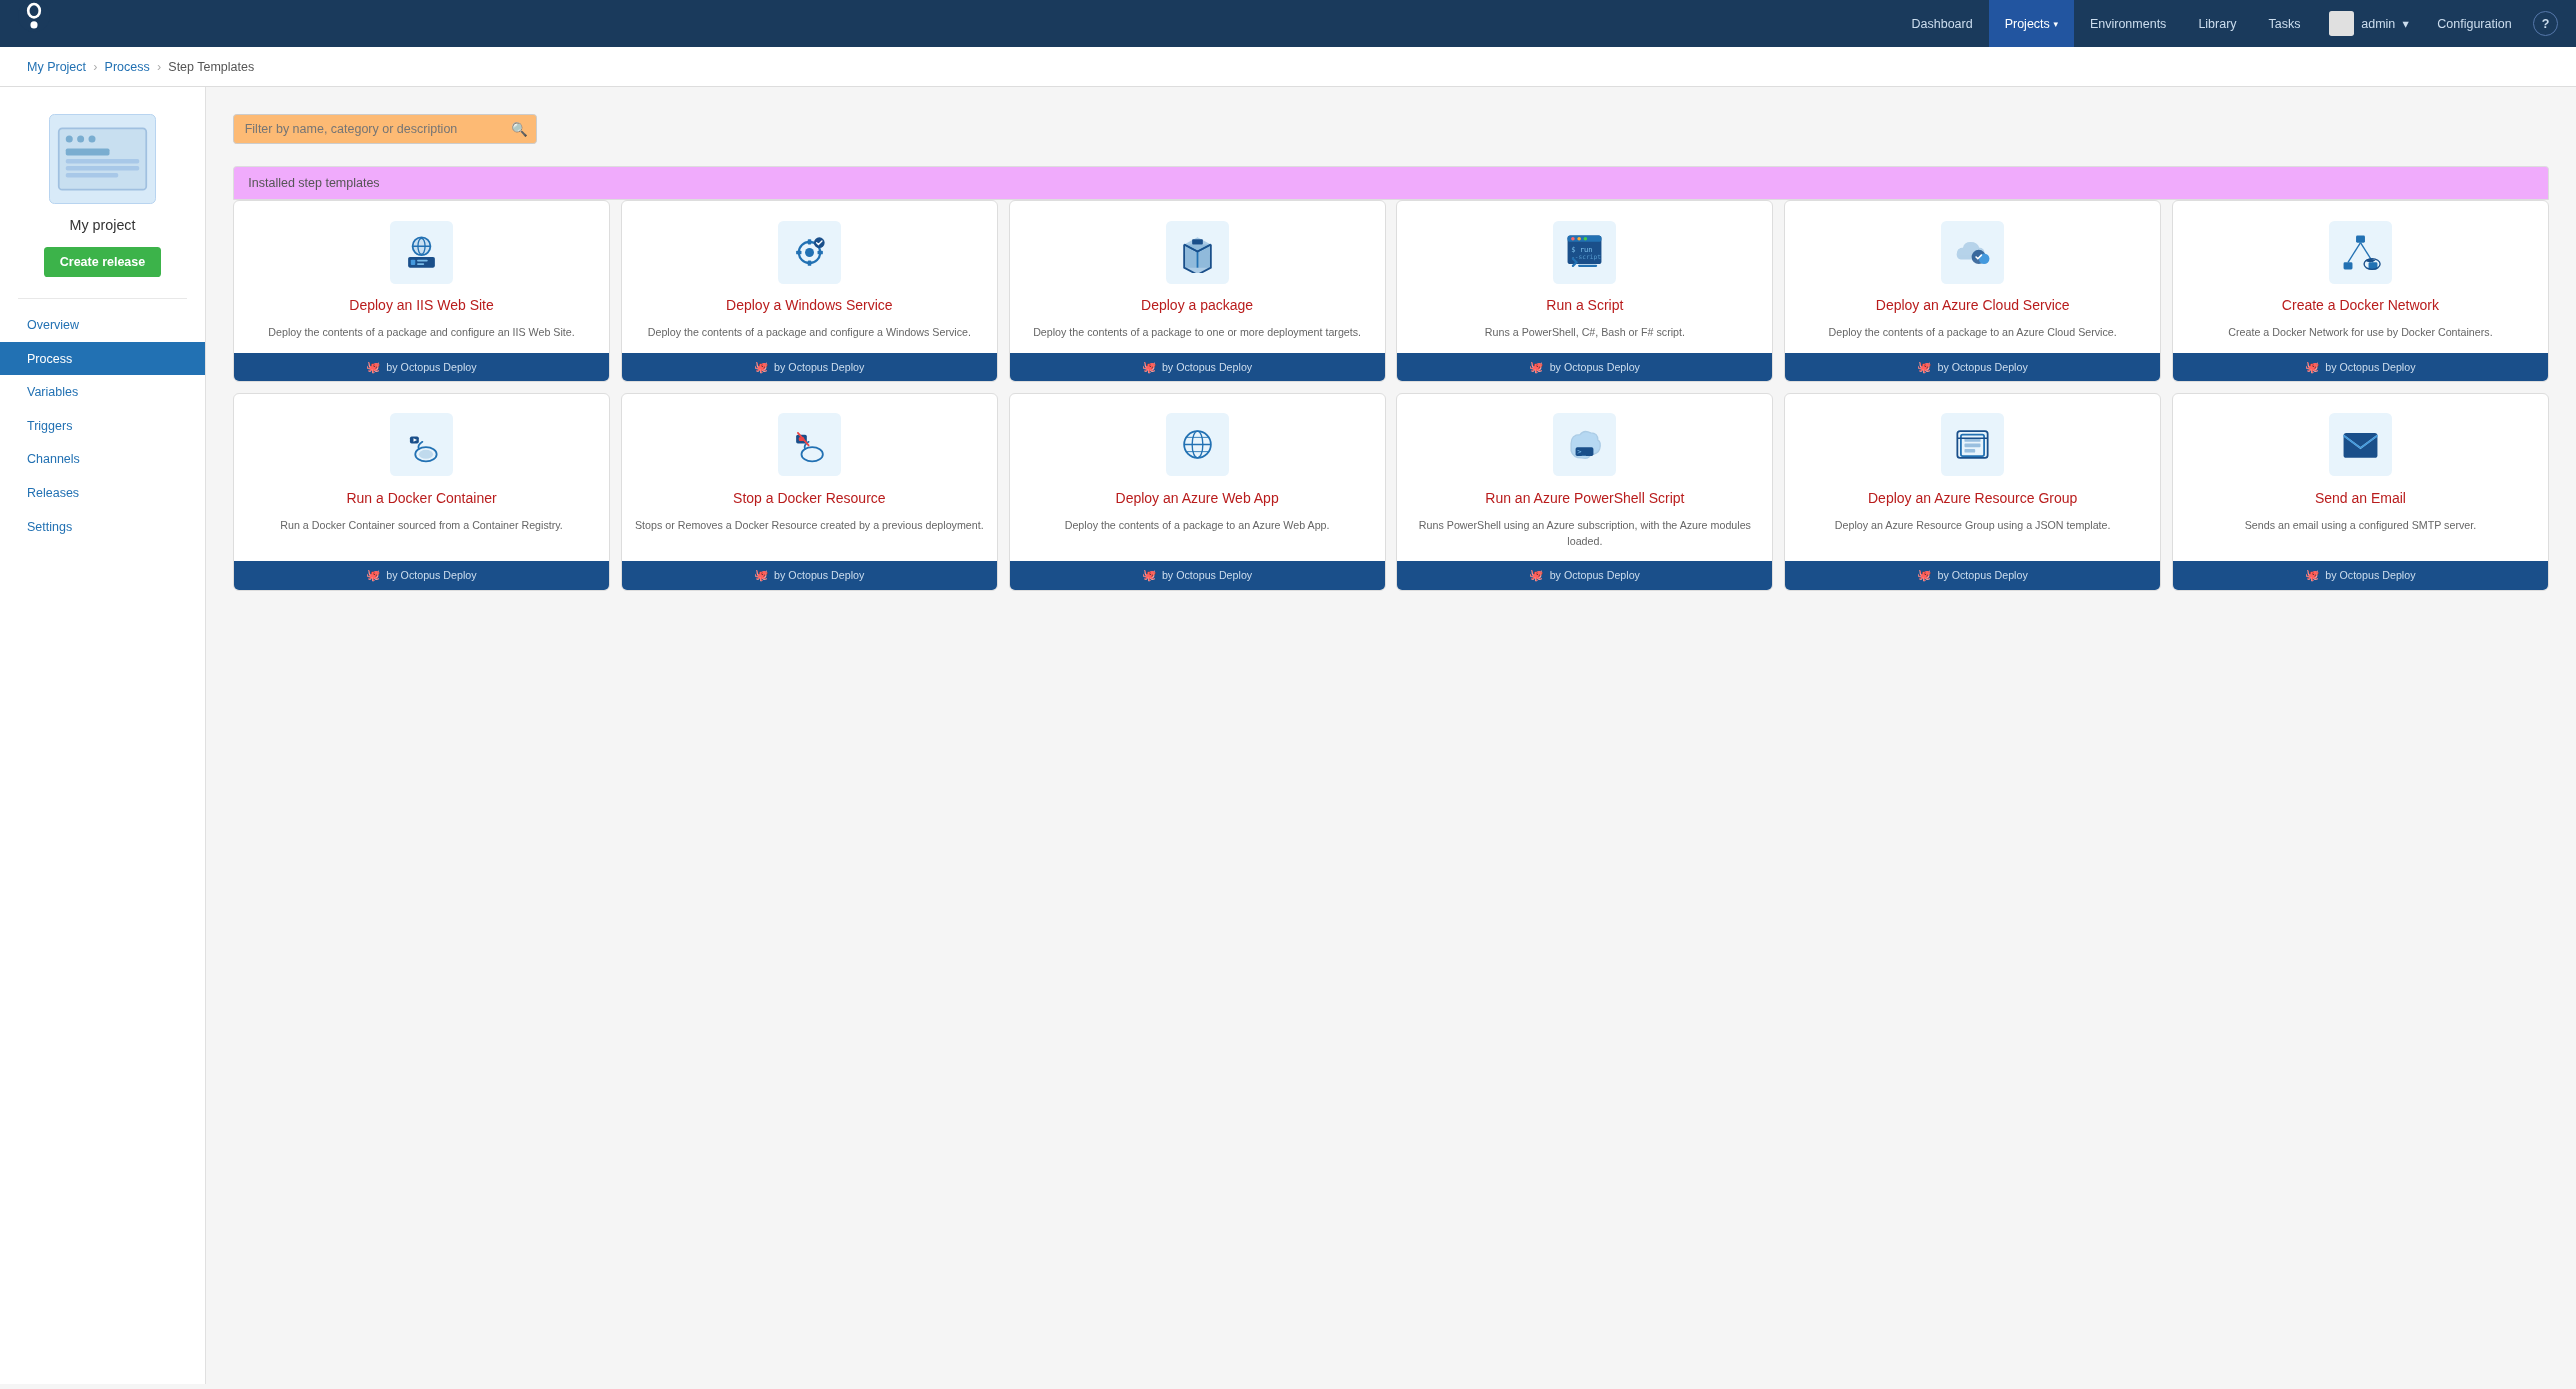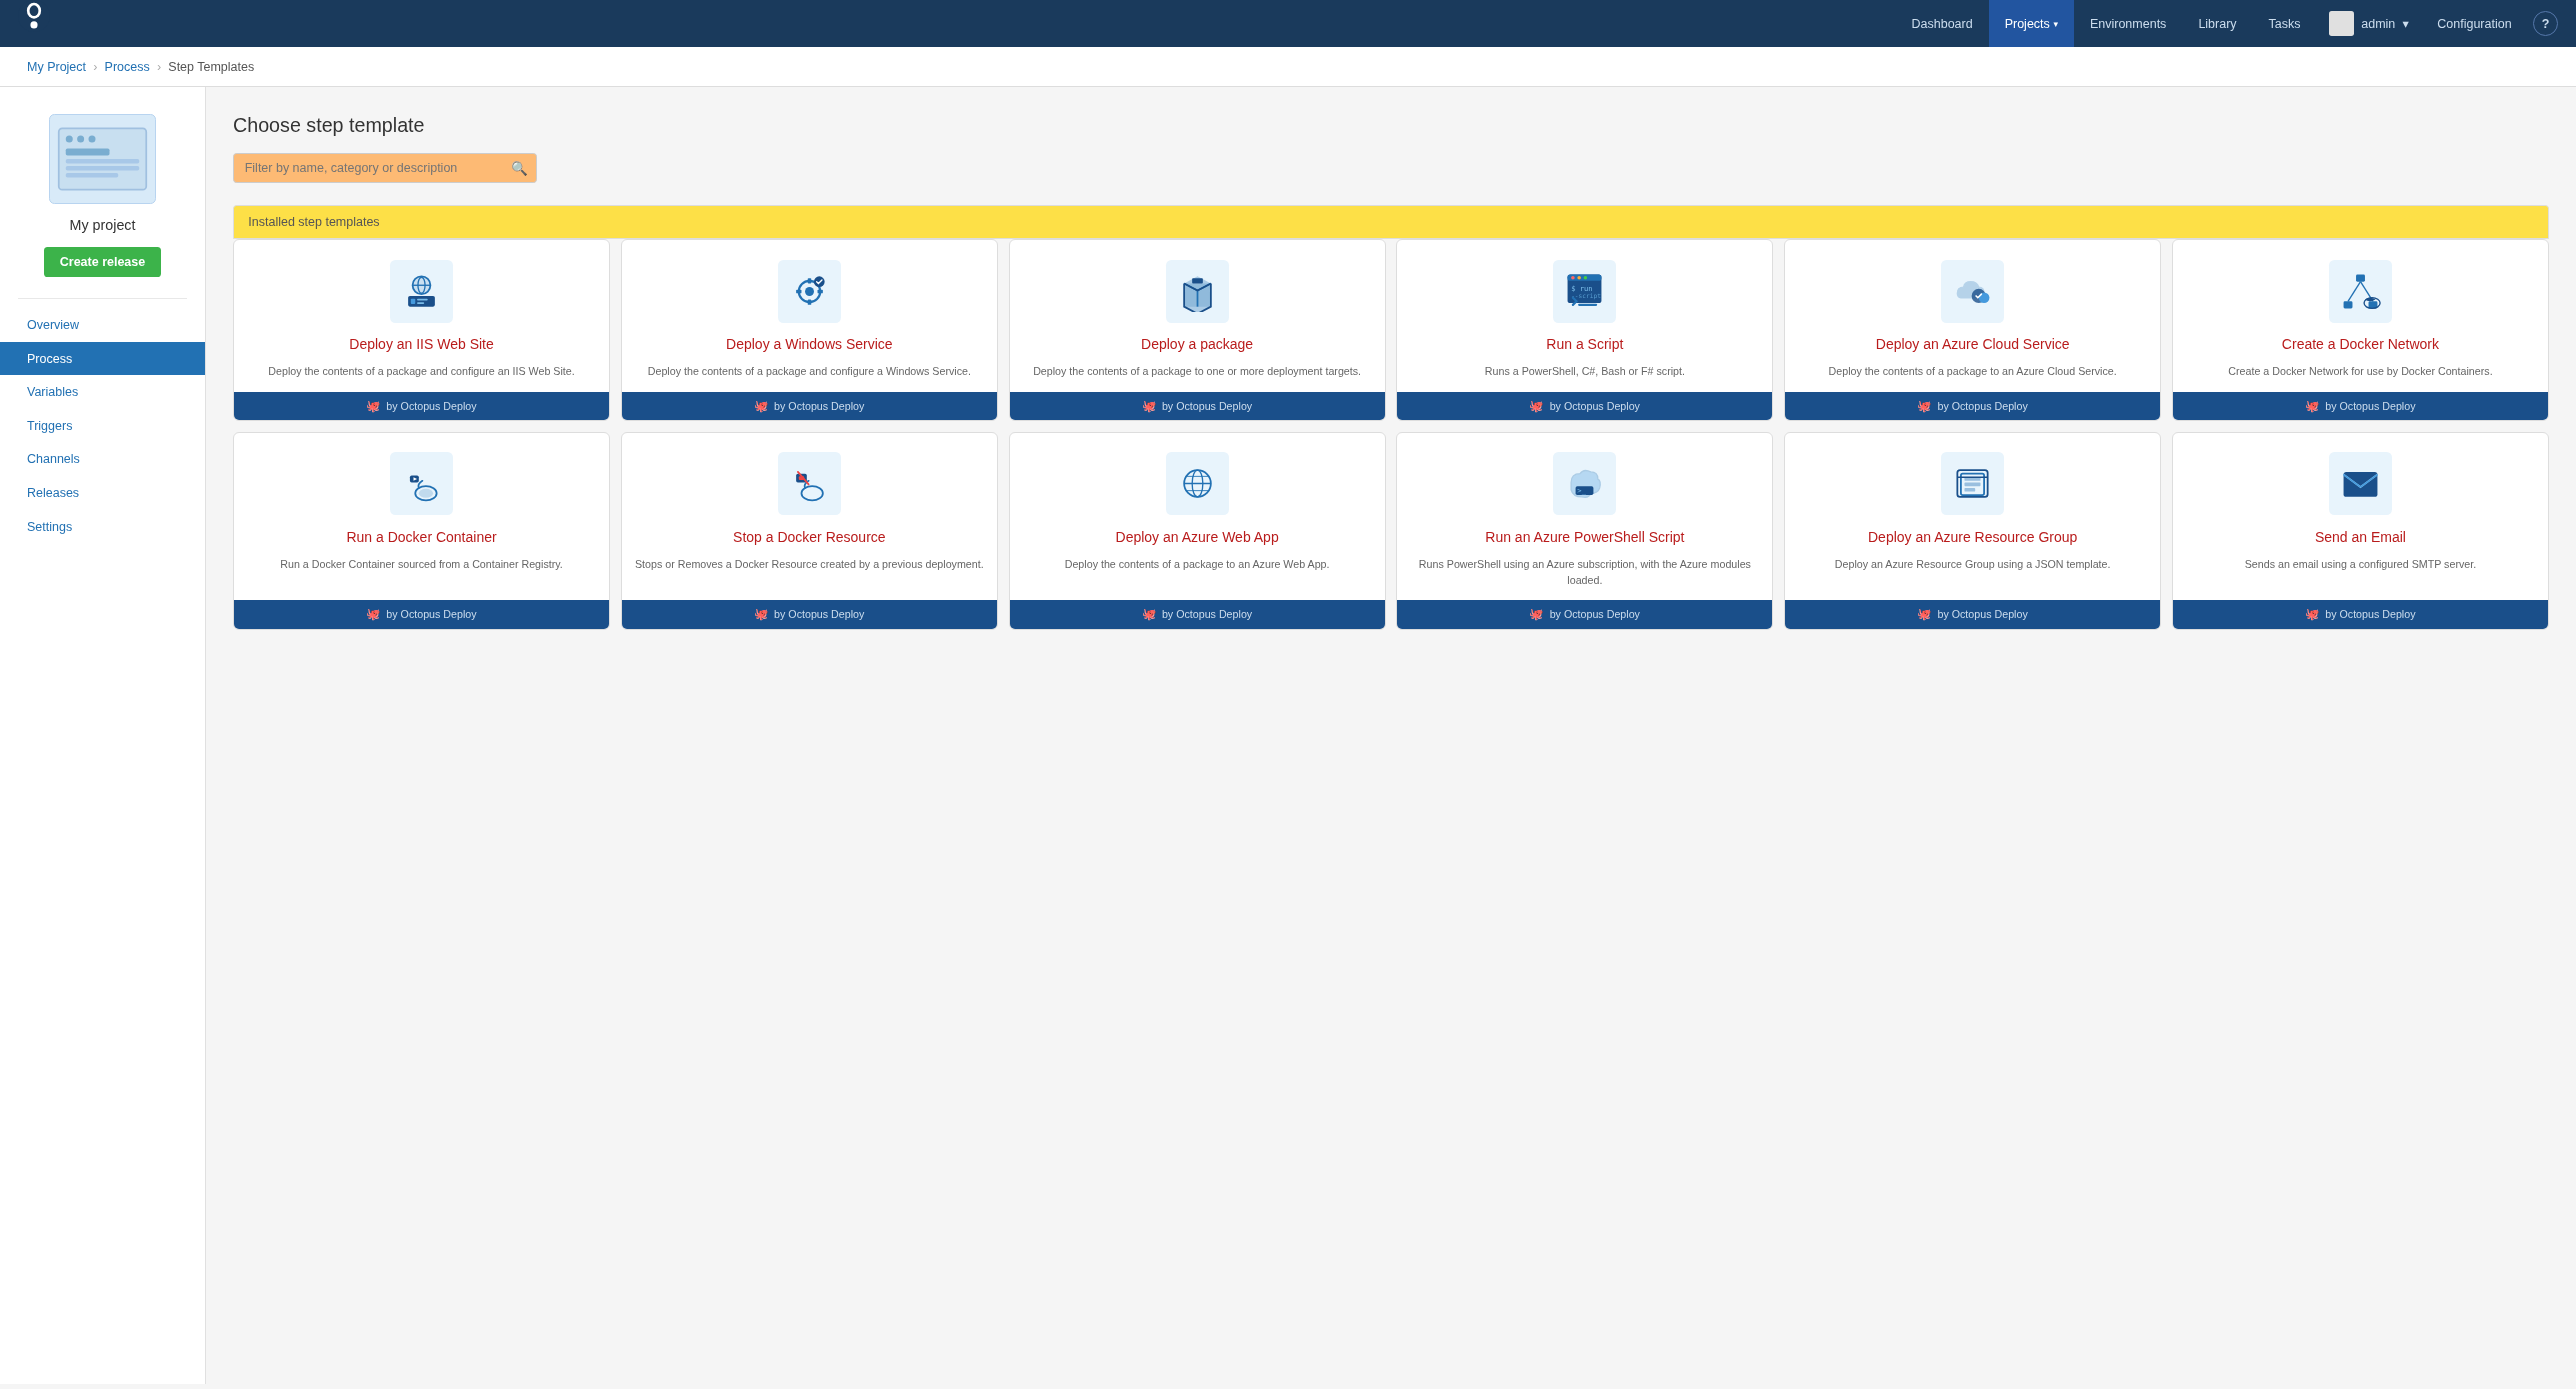--- a/index.html
+++ b/index.html
@@ -176,21 +176,21 @@
       position: absolute;
       right: 9px;
       top: 50%;
       transform: translateY(-50%);
       color: #999;
       font-size: 13.4px;
     }
 
     
     .section-header {
-      background: #fde047;
+      background: #f0abfc;
       border: 0.9px solid #ddd;
       border-radius: 3.6px 3.6px 0 0;
       padding: 9px 14.3px;
       font-size: 12.5px;
       color: #555;
       margin-bottom: 0;
     }
     .template-card {
       background: #fff;
       border: 0.9px solid #ddd;
@@ -335,21 +335,20 @@
     <a class="sidebar-nav-item">Overview</a>
     <a class="sidebar-nav-item active">Process</a>
     <a class="sidebar-nav-item">Variables</a>
     <a class="sidebar-nav-item">Triggers</a>
     <a class="sidebar-nav-item">Channels</a>
     <a class="sidebar-nav-item">Releases</a>
     <a class="sidebar-nav-item">Settings</a>
   </aside>
 
   <main class="main-content">
-    <h1 class="page-title">Choose step template</h1>
 
     <div class="filter-bar">
       <div class="filter-input-wrap">
         <input type="text" class="filter-input" placeholder="Filter by name, category or description" style="">
         <span class="filter-search-icon">🔍</span>
       </div>
     </div>
 
     <div class="section-header">
       <span>Installed step templates</span>

